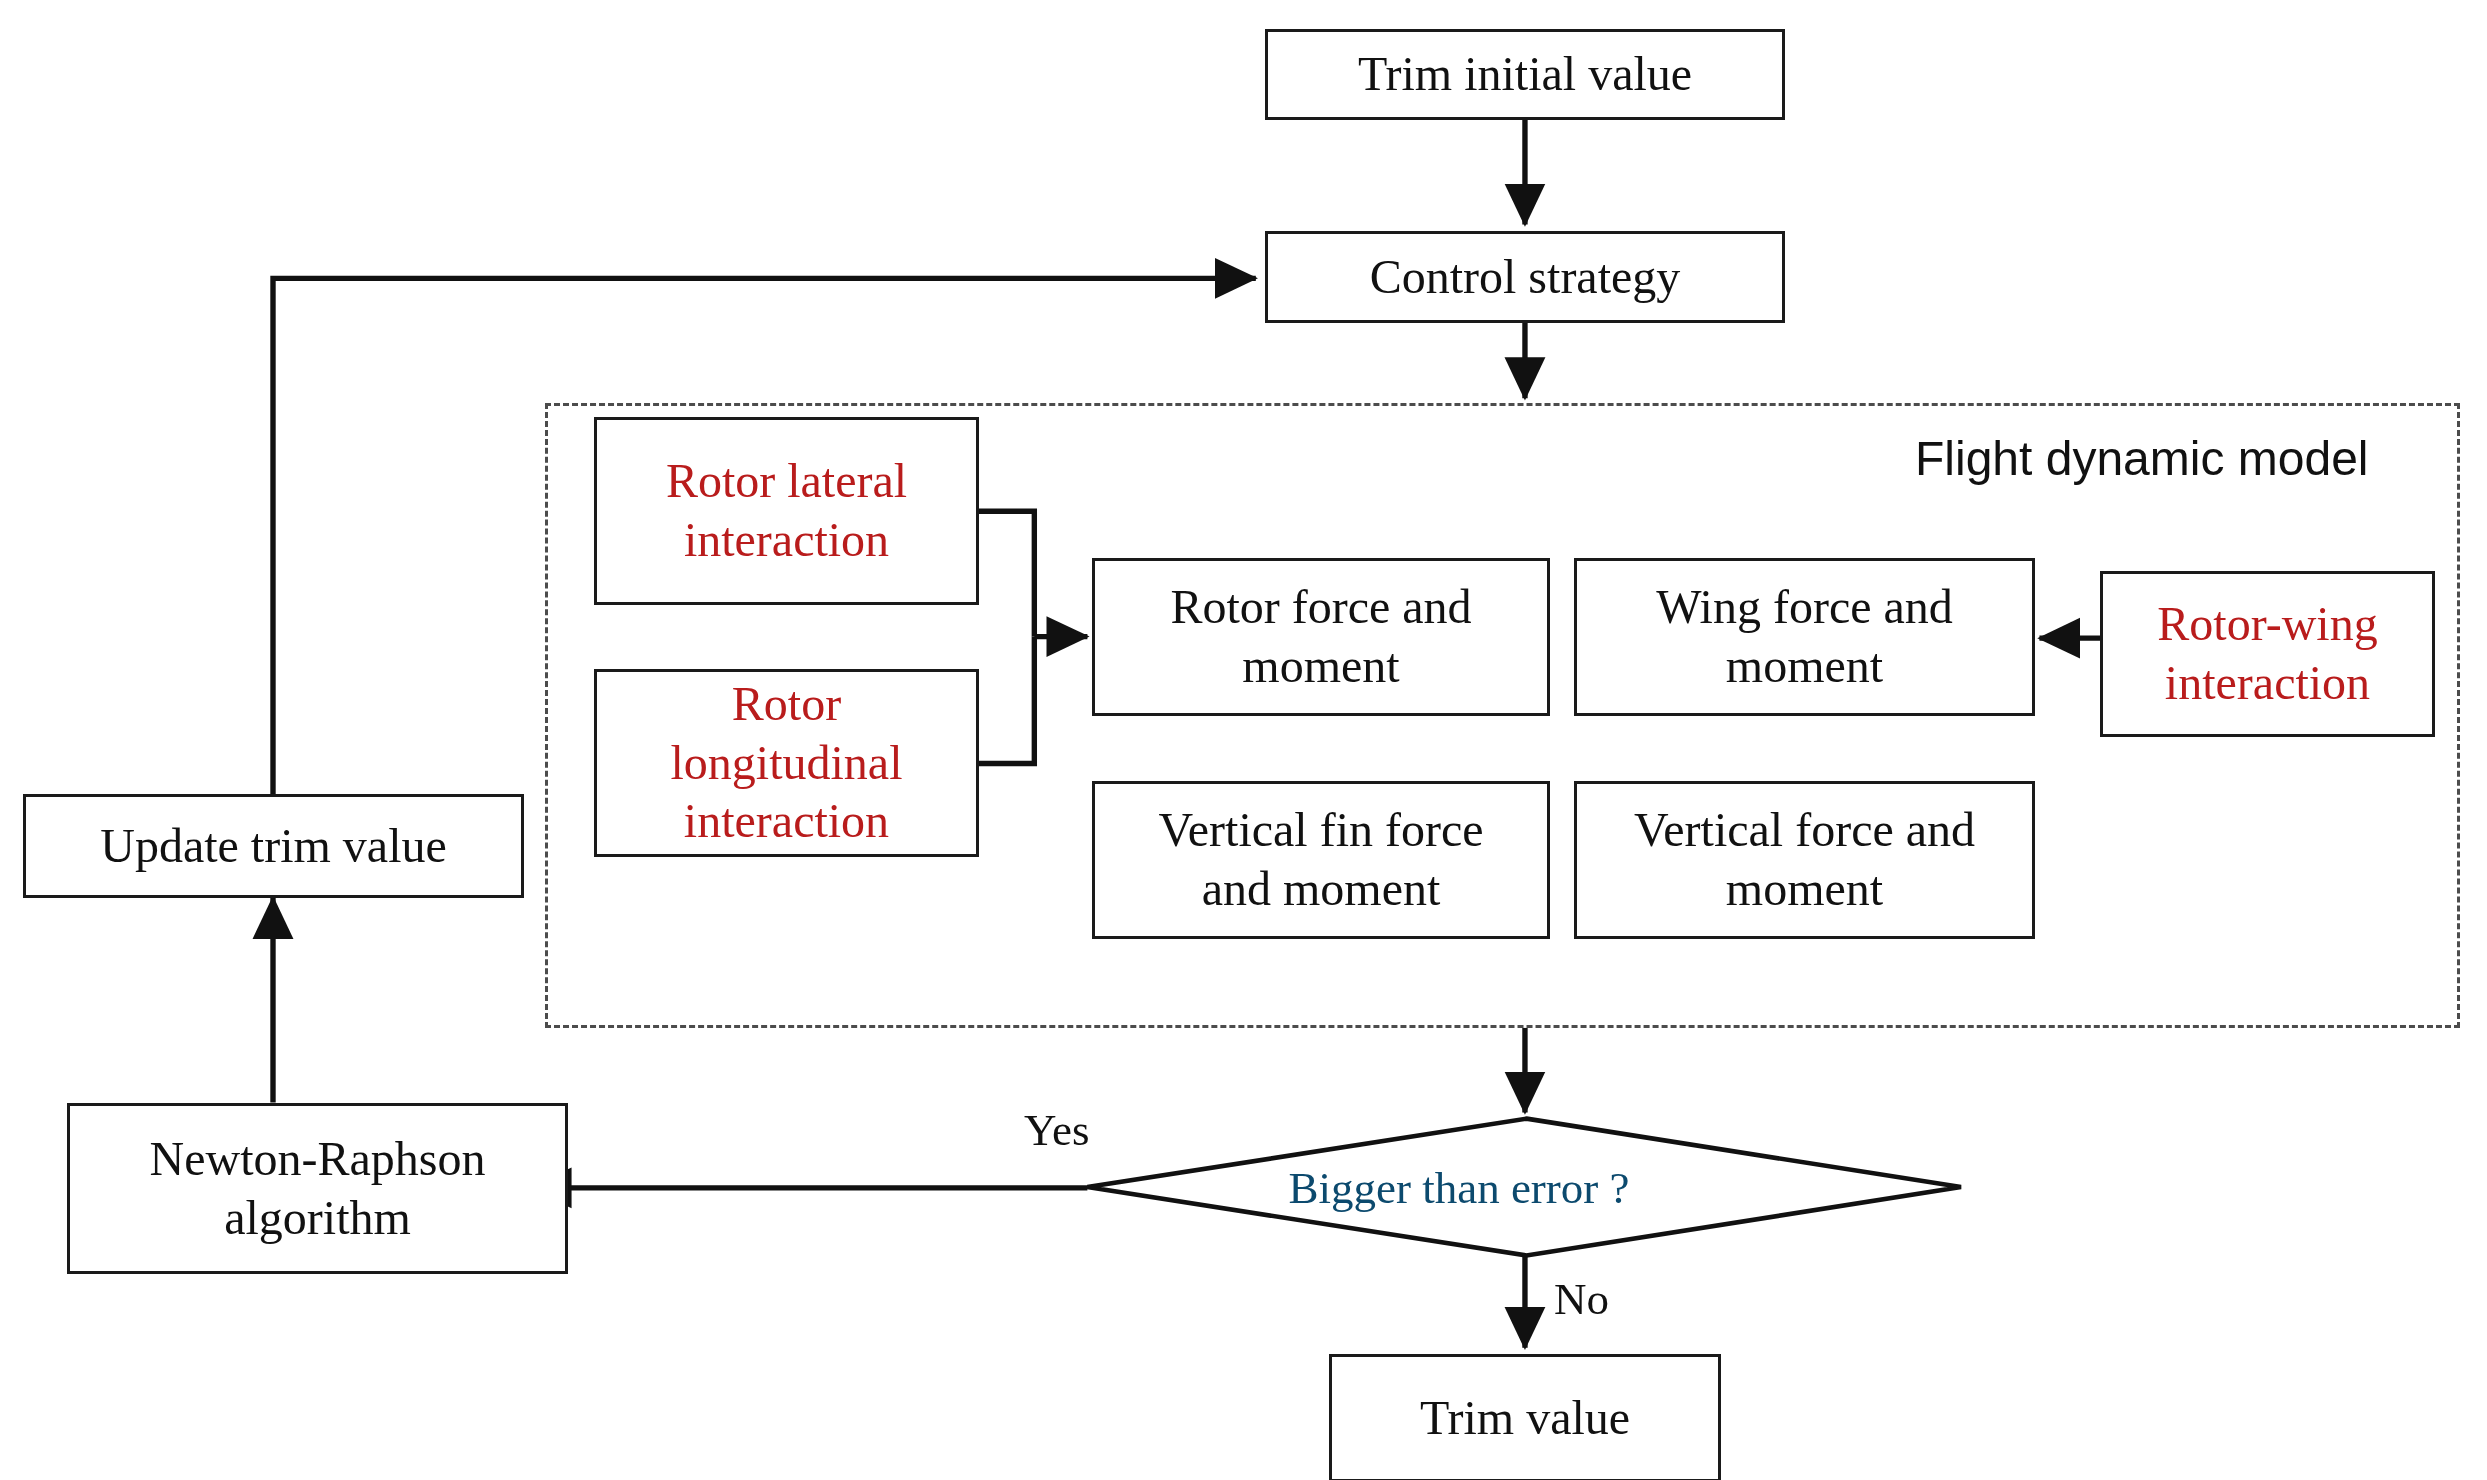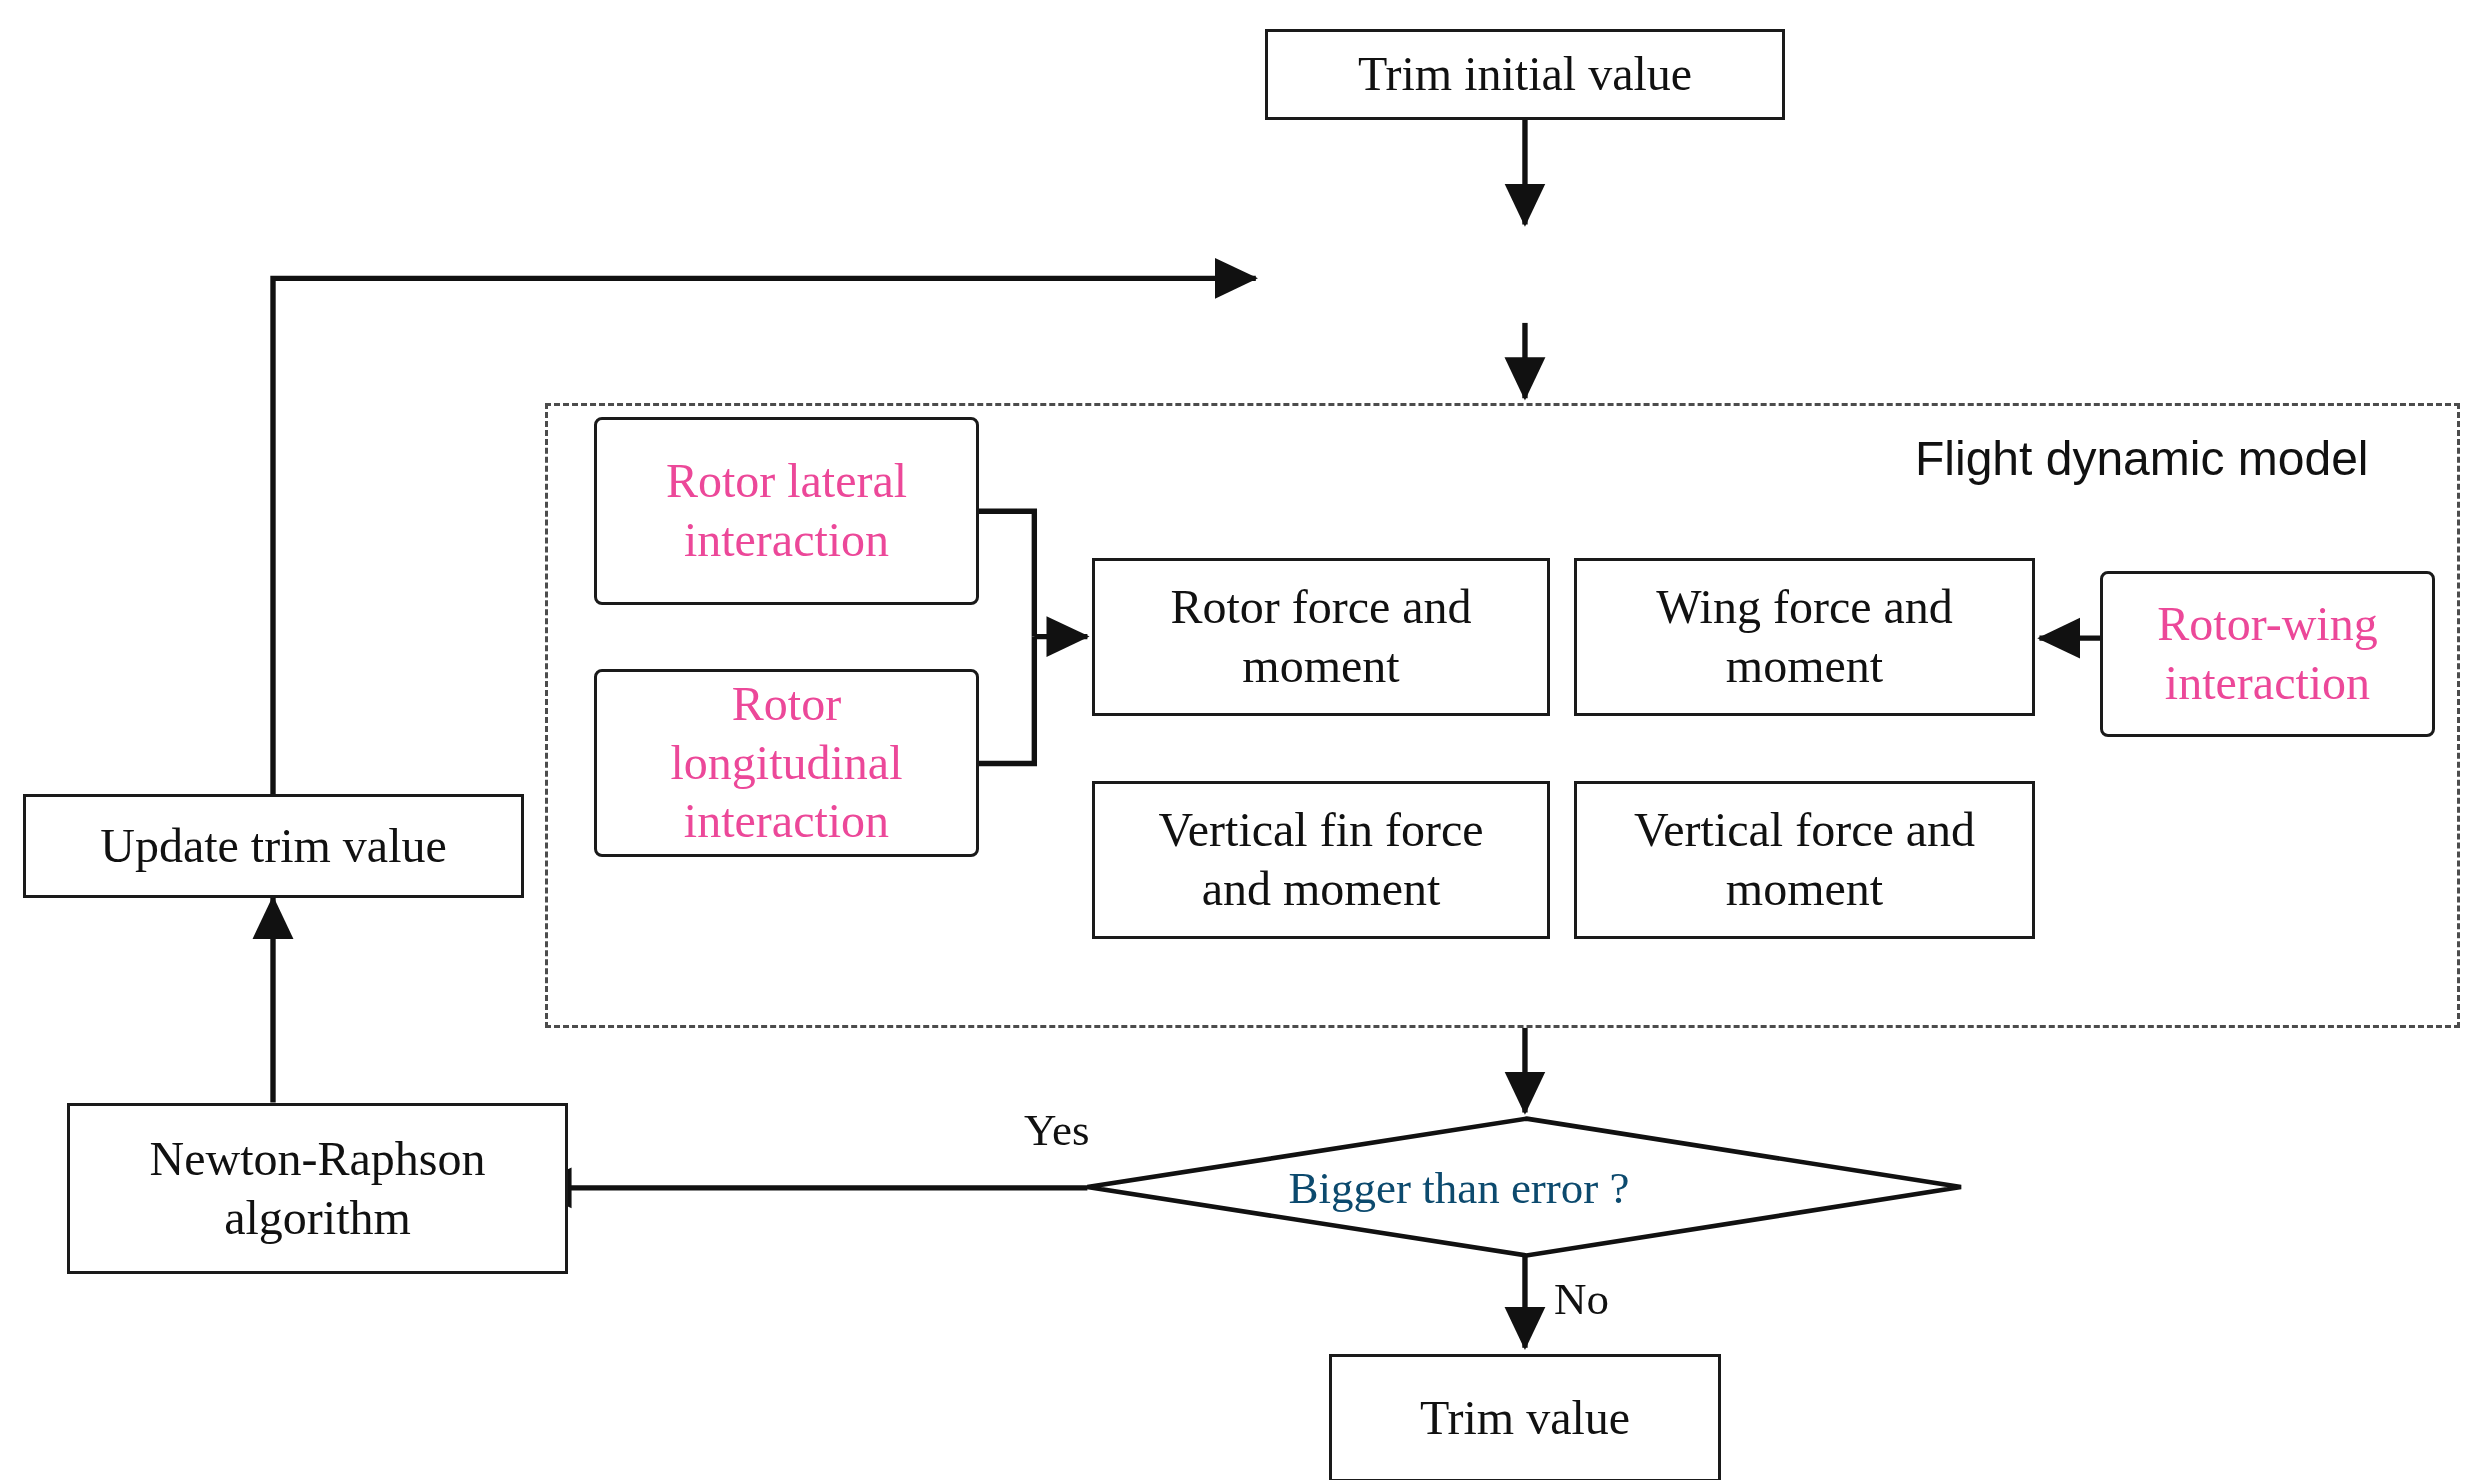--- a/index.html
+++ b/index.html
@@ -25,22 +25,21 @@
     justify-content: center;
     text-align: center;
     color: #111111;
     font-size: 48px;
     line-height: 1.22;
     padding: 3.1px 7.7px;
     white-space: pre-line;
     z-index: 5;
   }
   .node.red {
-    color: #ec4899;
-    border-radius: 8px;
+    color: #b91c1c;
   }
   .dashed-group {
     position: absolute;
     box-sizing: border-box;
     border: 3.8px dashed #4c4c4c;
     background: transparent;
     z-index: 1;
   }
   .group-label {
     position: absolute;
@@ -103,20 +102,21 @@
 
     <polyline points="355,1033 355,362 1633,362" fill="none" stroke="#111111" stroke-width="7" marker-end="url(#arrow)"></polyline>
 
     <line x1="1983" y1="1633" x2="1983" y2="1753" stroke="#111111" stroke-width="7" marker-end="url(#arrow)"></line>
 
     <polygon points="1985,1455 2550,1544 1985,1633 1414,1544" fill="#ffffff" stroke="#111111" stroke-width="6"></polygon>
   </svg>
 
   <div class="node" style="left:1265px; top:29px; width:520px; height:91px;">Trim initial value</div>
 
+  <div class="node" style="left:1265px; top:231px; width:520px; height:92px;">Control strategy</div>
 
   <div class="node red" style="left:594px; top:417px; width:385px; height:188px;">Rotor lateral
 interaction</div>
 
   <div class="node red" style="left:594px; top:669px; width:385px; height:188px;">Rotor
 longitudinal
 interaction</div>
 
   <div class="node" style="left:1092px; top:558px; width:458px; height:158px;">Rotor force and
 moment</div>

